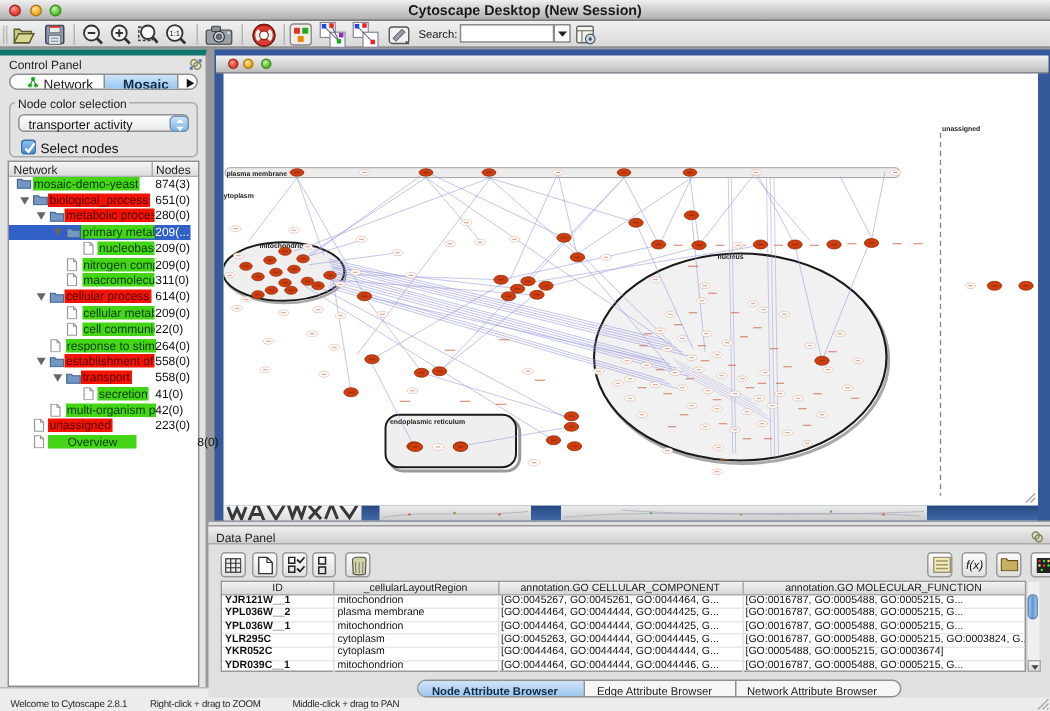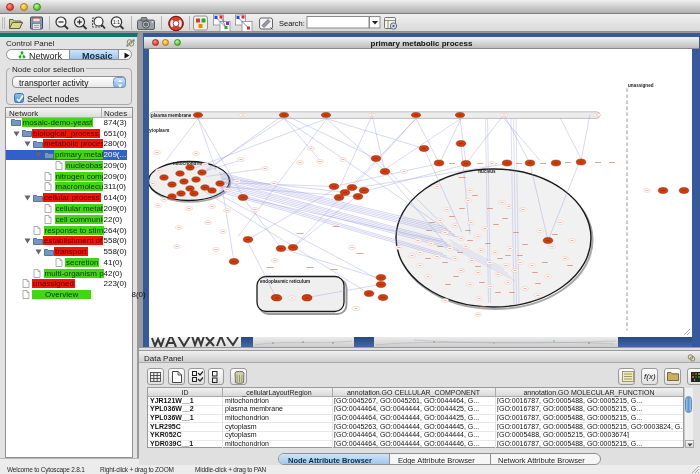--- a/index.html
+++ b/index.html
@@ -5,20 +5,21 @@
 svg{display:block;}
 body{width:700px;height:474px;position:relative;font-family:"Liberation Sans",sans-serif;overflow:hidden;background:#97999c;}
 .abs{position:absolute;}
 </style></head>
 <body>
 
 <div class="abs" style="left:0;top:0;width:700px;height:14px;background:linear-gradient(#efefef,#cfcfcf 50%,#b0b0b0);border-bottom:1px solid #7d7d7d;">
  <div class="abs" style="left:6px;top:3px;width:8px;height:8px;border-radius:50%;background:radial-gradient(circle at 35% 30%,#ff9a92,#ee4237 60%,#c32f23);border:0.5px solid #a02c20;"></div>
  <div class="abs" style="left:19.5px;top:3px;width:8px;height:8px;border-radius:50%;background:radial-gradient(circle at 35% 30%,#ffe3a0,#f6b225 60%,#cf8c14);border:0.5px solid #ad7a10;"></div>
  <div class="abs" style="left:33px;top:3px;width:8px;height:8px;border-radius:50%;background:radial-gradient(circle at 35% 30%,#c8f4a8,#62c93a 60%,#3f9c23);border:0.5px solid #3e8e20;"></div>
+ <div class="abs" style="left:0;top:1.5px;width:700px;text-align:center;font-size:9.5px;font-weight:bold;color:#1a1a1a;">Cytoscape Desktop (New Session)</div>
 </div>
 
 <div class="abs" style="left:0;top:14px;width:700px;height:18px;background:linear-gradient(#f0f0f0,#d9d9d9);border-bottom:1px solid #8e8e8e;">
 <svg class="abs" style="left:0;top:0;" width="700" height="18" viewBox="0 0 700 18">
  <line x1="2.5" y1="3" x2="2.5" y2="15" stroke="#bbb" stroke-width="1"></line>
  <line x1="4.5" y1="3" x2="4.5" y2="15" stroke="#bbb" stroke-width="1"></line>
  <g transform="translate(9,2.5)">
   <path d="M0.5 12 L0.5 3 L4 3 L5.5 4.5 L12 4.5 L12 6 L13.5 6 L10.5 12 Z" fill="#c8c87e" stroke="#5a5a30" stroke-width="0.9"></path>
   <path d="M0.5 12 L3.5 6 L13.5 6 L10.5 12 Z" fill="#d8d890" stroke="#5a5a30" stroke-width="0.9"></path>
  </g>
@@ -112,21 +113,20 @@
   <circle cx="9.5" cy="10" r="1.1" fill="#456"></circle>
  </g>
 </svg>
 </div>
 
 <div class="abs" style="left:143px;top:33px;width:557px;height:314px;background:#35599b;">
   <div class="abs" style="left:1px;top:4px;width:555px;height:11.5px;background:linear-gradient(#f2f2f2,#bdbdbd);border-bottom:1px solid #8a8a8a;">
     <div class="abs" style="left:7.5px;top:2px;width:7px;height:7px;border-radius:50%;background:radial-gradient(circle at 35% 30%,#ff9a92,#ee4237 60%,#c32f23);border:0.5px solid #a02c20;"></div>
     <div class="abs" style="left:18px;top:2px;width:7px;height:7px;border-radius:50%;background:radial-gradient(circle at 35% 30%,#ffe3a0,#f6b225 60%,#cf8c14);border:0.5px solid #ad7a10;"></div>
     <div class="abs" style="left:29.5px;top:2px;width:7px;height:7px;border-radius:50%;background:radial-gradient(circle at 35% 30%,#c8f4a8,#62c93a 60%,#3f9c23);border:0.5px solid #3e8e20;"></div>
-    <div class="abs" style="left:0;top:1.5px;width:555px;text-align:center;font-size:8px;font-weight:bold;color:#111;">primary metabolic process</div>
   </div>
   <div class="abs" style="left:6px;top:15.5px;width:543px;height:288.5px;background:#fff;overflow:hidden;">
     <svg width="543" height="289" viewBox="149 48.5 543 289">
 <rect x="150" y="111.3" width="450" height="6.6" rx="3.3" fill="#ececec" stroke="#9a9a9a" stroke-width="0.6"></rect>
 <text x="151" y="116.6" font-size="4.6" font-weight="bold" fill="#222">plasma membrane</text>
 <text x="146.5" y="131.5" font-size="4.6" font-weight="bold" fill="#222">cytoplasm</text>
 <ellipse cx="190" cy="182" rx="40.5" ry="19.5" fill="none" stroke="#a8a8a8" stroke-width="1.6"></ellipse>
 <ellipse cx="189" cy="180.5" rx="40.5" ry="19.5" fill="#efefef" stroke="#1a1a1a" stroke-width="1.3"></ellipse>
 <text x="189" y="164.5" font-size="4.6" font-weight="bold" fill="#222" text-anchor="middle">mitochondrion</text>
 <ellipse cx="495" cy="239.5" rx="97.5" ry="69" fill="none" stroke="#a8a8a8" stroke-width="2"></ellipse>

